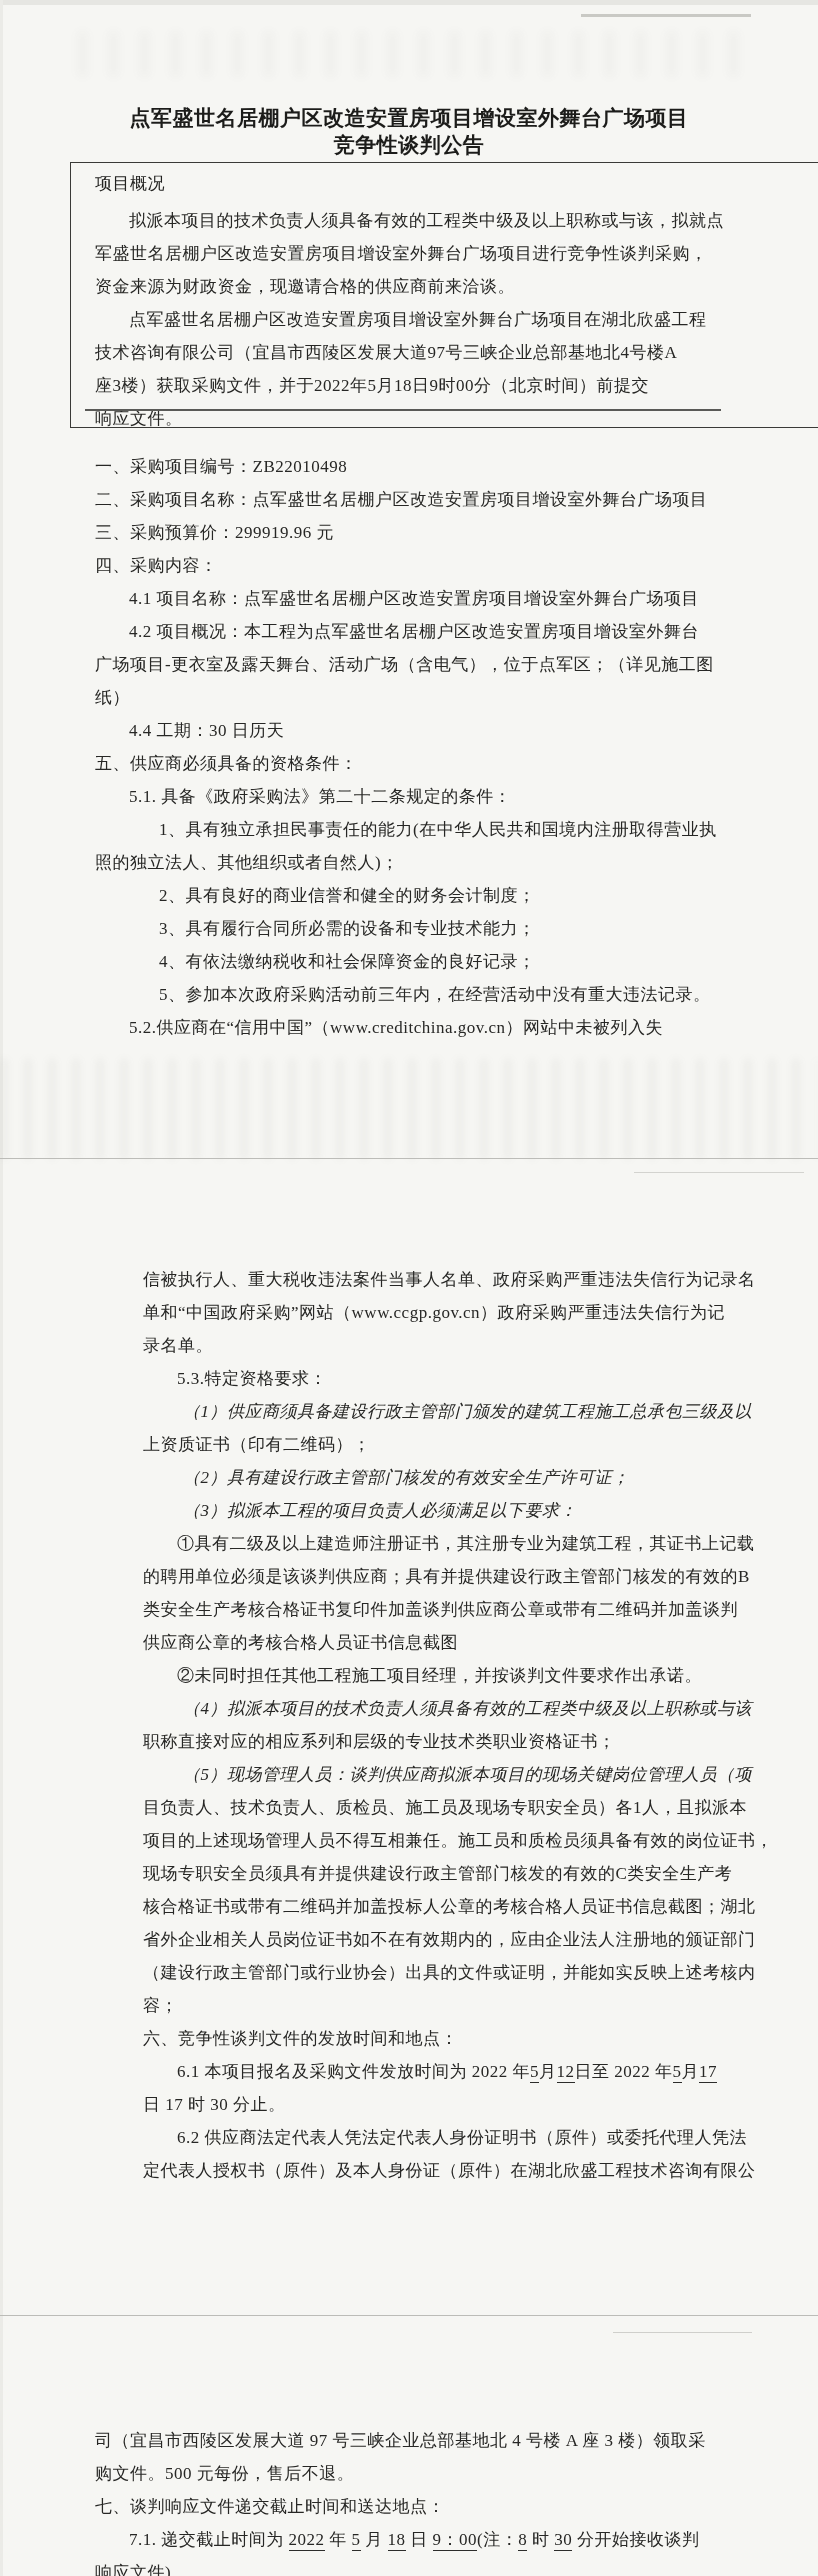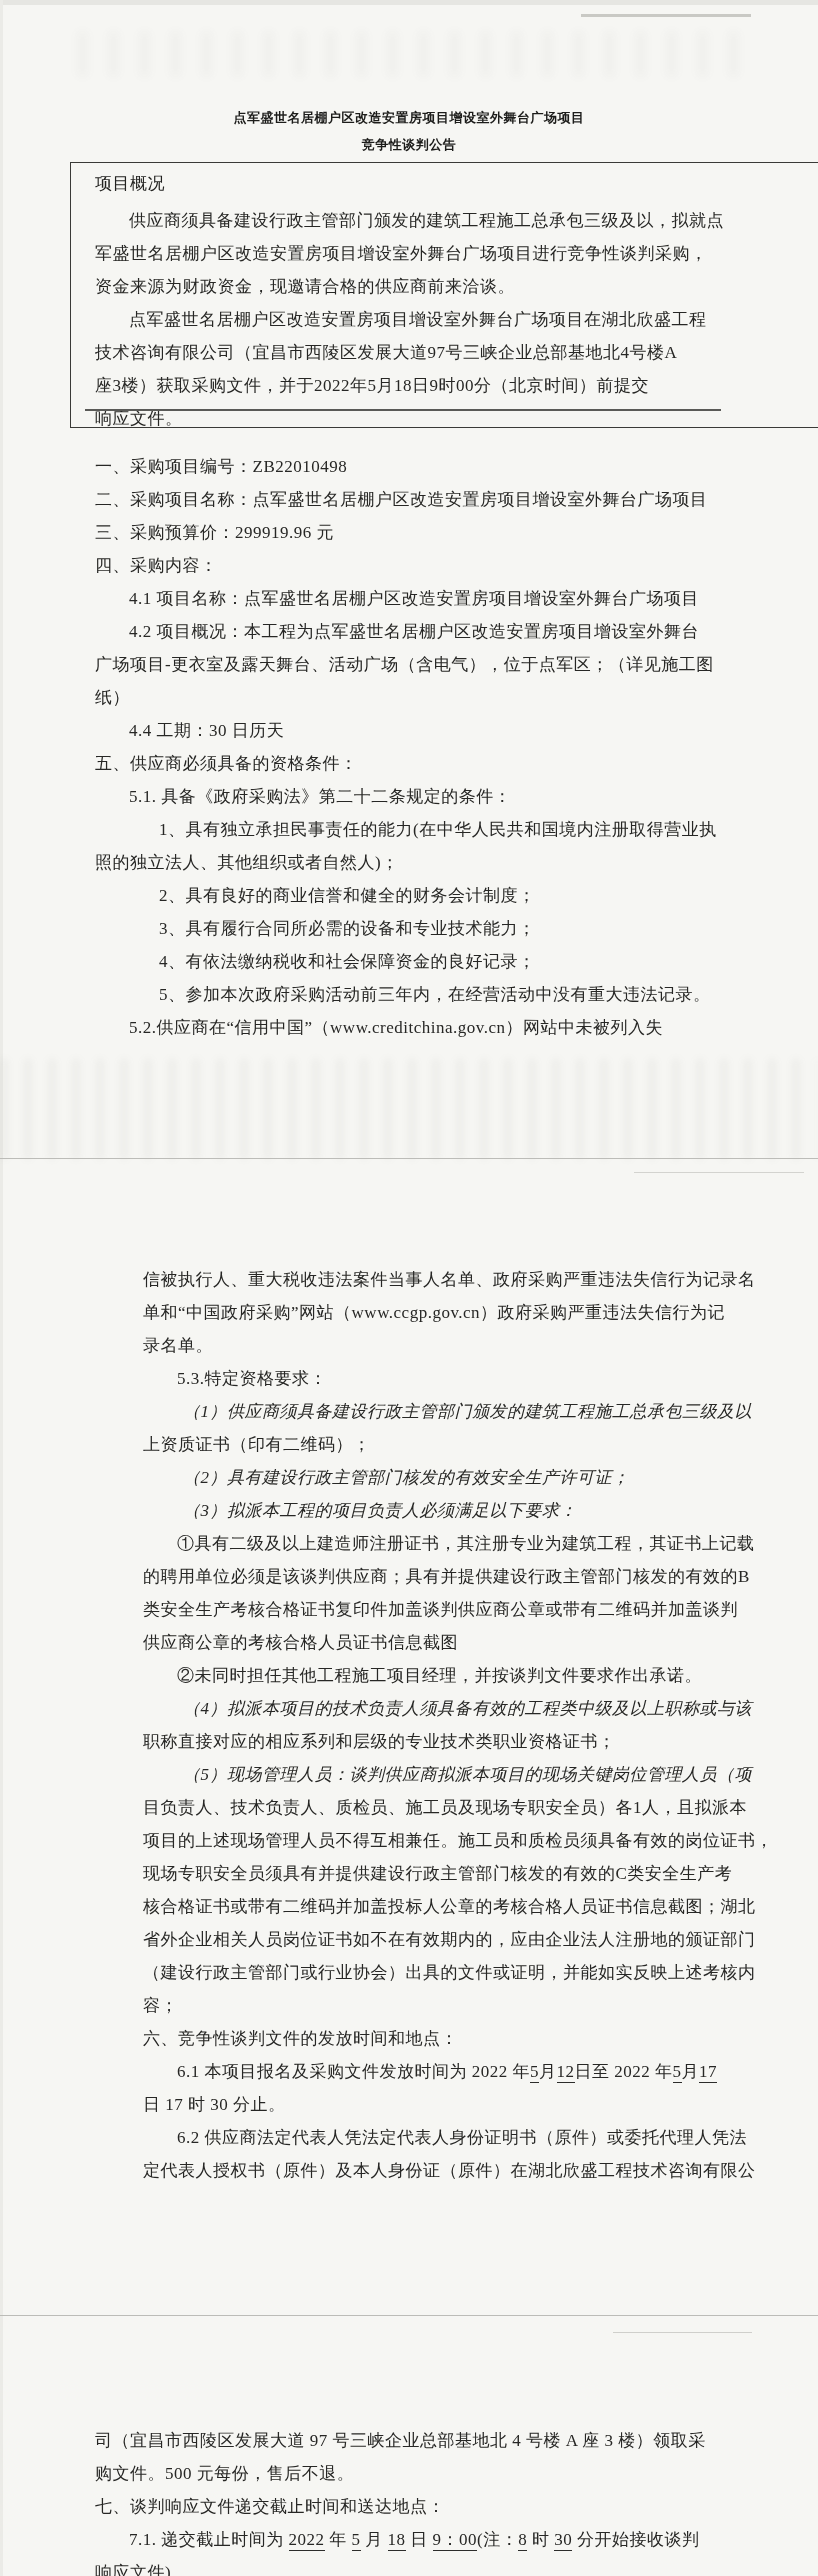--- a/index.html
+++ b/index.html
@@ -11,21 +11,21 @@
     overflow:hidden;
   }
   .doc{position:absolute;inset:0;}
   .topedge{position:absolute;top:0;left:0;width:100%;height:5.2px;background:#e6e6e2;}
   .leftedge{position:absolute;top:0;left:0;width:3.1px;height:100%;background:#ebebe7;}
 
   
   .title{
     position:absolute;left:0;width:100%;text-align:center;
     font-family:"Liberation Sans","DejaVu Sans",sans-serif;
-    font-weight:700;font-size:13px;line-height:26px;color:#1c1c1a;
+    font-weight:700;font-size:21px;line-height:26px;color:#1c1c1a;
     letter-spacing:0.5px;
   }
   .title1{top:105px;}
   .title2{top:132px;}
 
   
   .obox{
     position:absolute;left:70px;top:162px;width:785px;height:266px;
     border:1.5px solid #3a3a37;box-sizing:border-box;background:transparent;
   }
@@ -77,21 +77,21 @@
   <div class="leftedge"></div>
   <div class="smudge2"></div>
   <div class="streak streak-top"></div>
 
   <div class="title title1">点军盛世名居棚户区改造安置房项目增设室外舞台广场项目</div>
   <div class="title title2">竞争性谈判公告</div>
 
   <div class="obox">
     <div class="obox-heading">项目概况</div>
     <div class="obox-lines">
-        <div class="tline ind-1"><span>供应商须具备建设行政主管部门颁发的建筑工程施工总承包三级及以，拟就点</span></div>
+        <div class="tline ind-1"><span>拟派本项目的技术负责人须具备有效的工程类中级及以上职称或与该，拟就点</span></div>
         <div class="tline ind-0"><span>军盛世名居棚户区改造安置房项目增设室外舞台广场项目进行竞争性谈判采购，</span></div>
         <div class="tline ind-0"><span>资金来源为财政资金，现邀请合格的供应商前来洽谈。</span></div>
         <div class="tline ind-1"><span>点军盛世名居棚户区改造安置房项目增设室外舞台广场项目在湖北欣盛工程</span></div>
         <div class="tline ind-0"><span>技术咨询有限公司（宜昌市西陵区发展大道97号三峡企业总部基地北4号楼A</span></div>
         <div class="tline ind-0"><span>座3楼）获取采购文件，并于2022年5月18日9时00分（北京时间）前提交</span></div>
         <div class="tline ind-0"><span>响应文件。</span></div>
       </div>
   </div>
   <div class="streak streak-box"></div>
 

